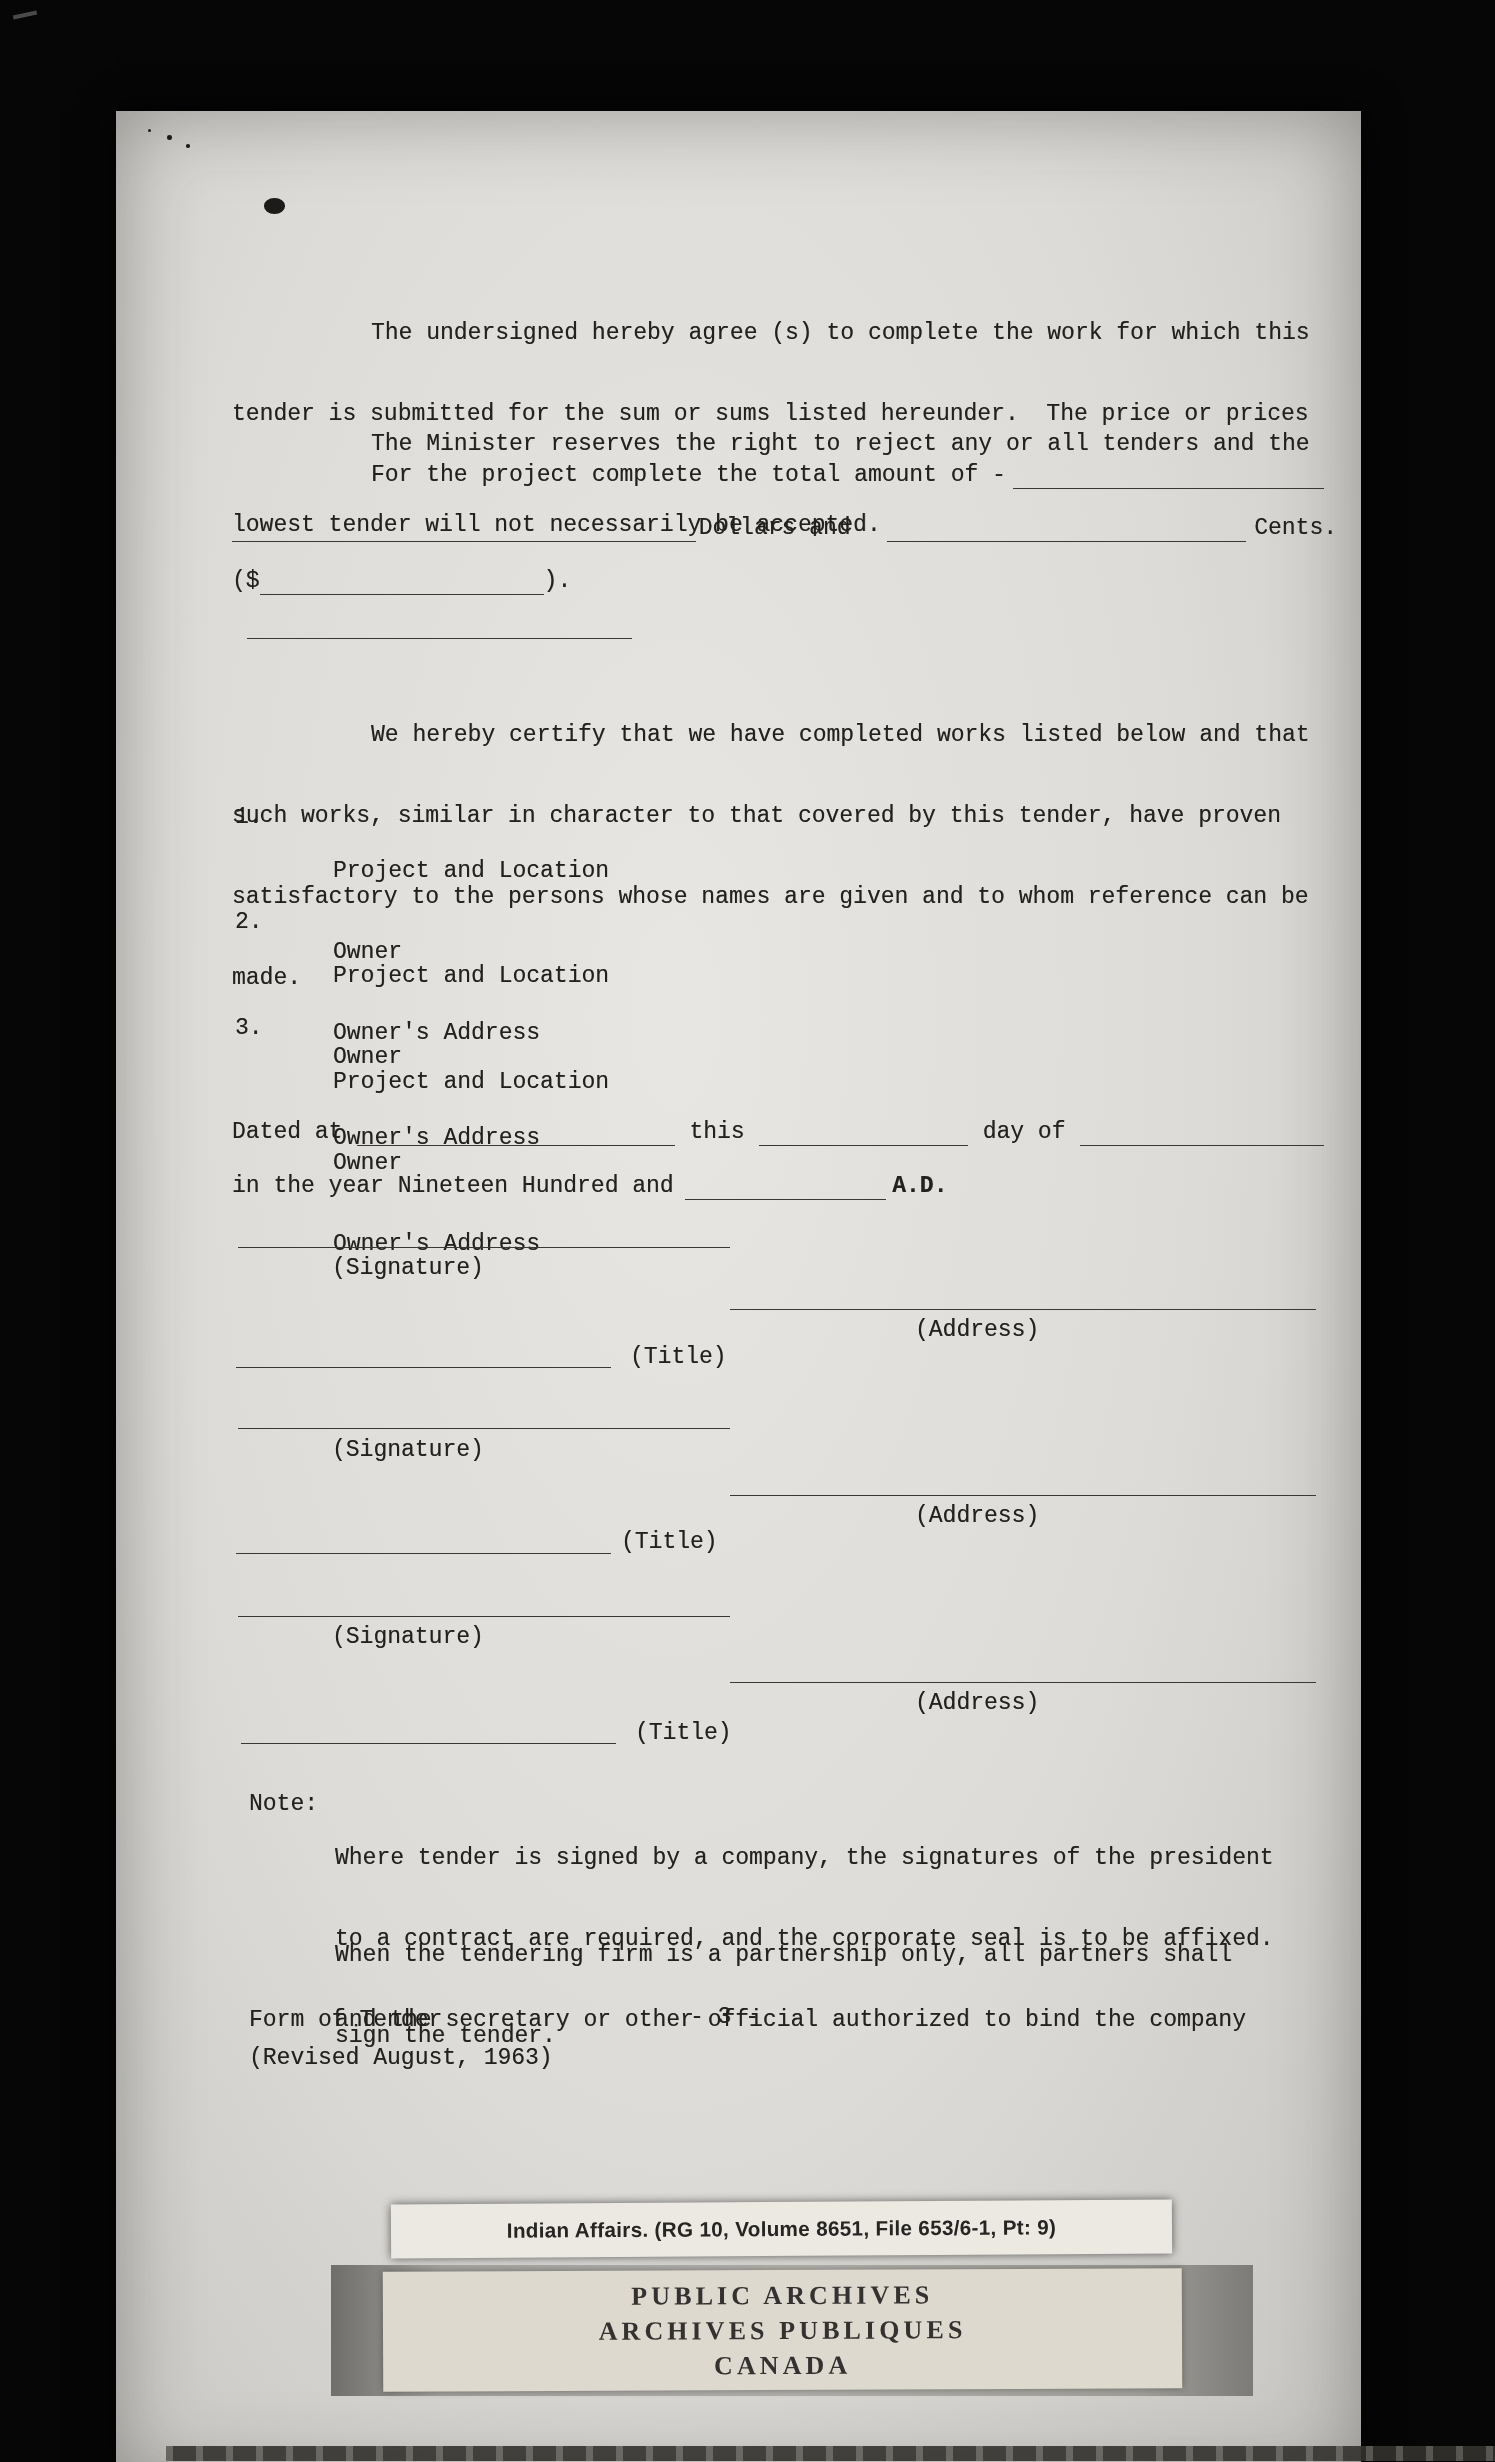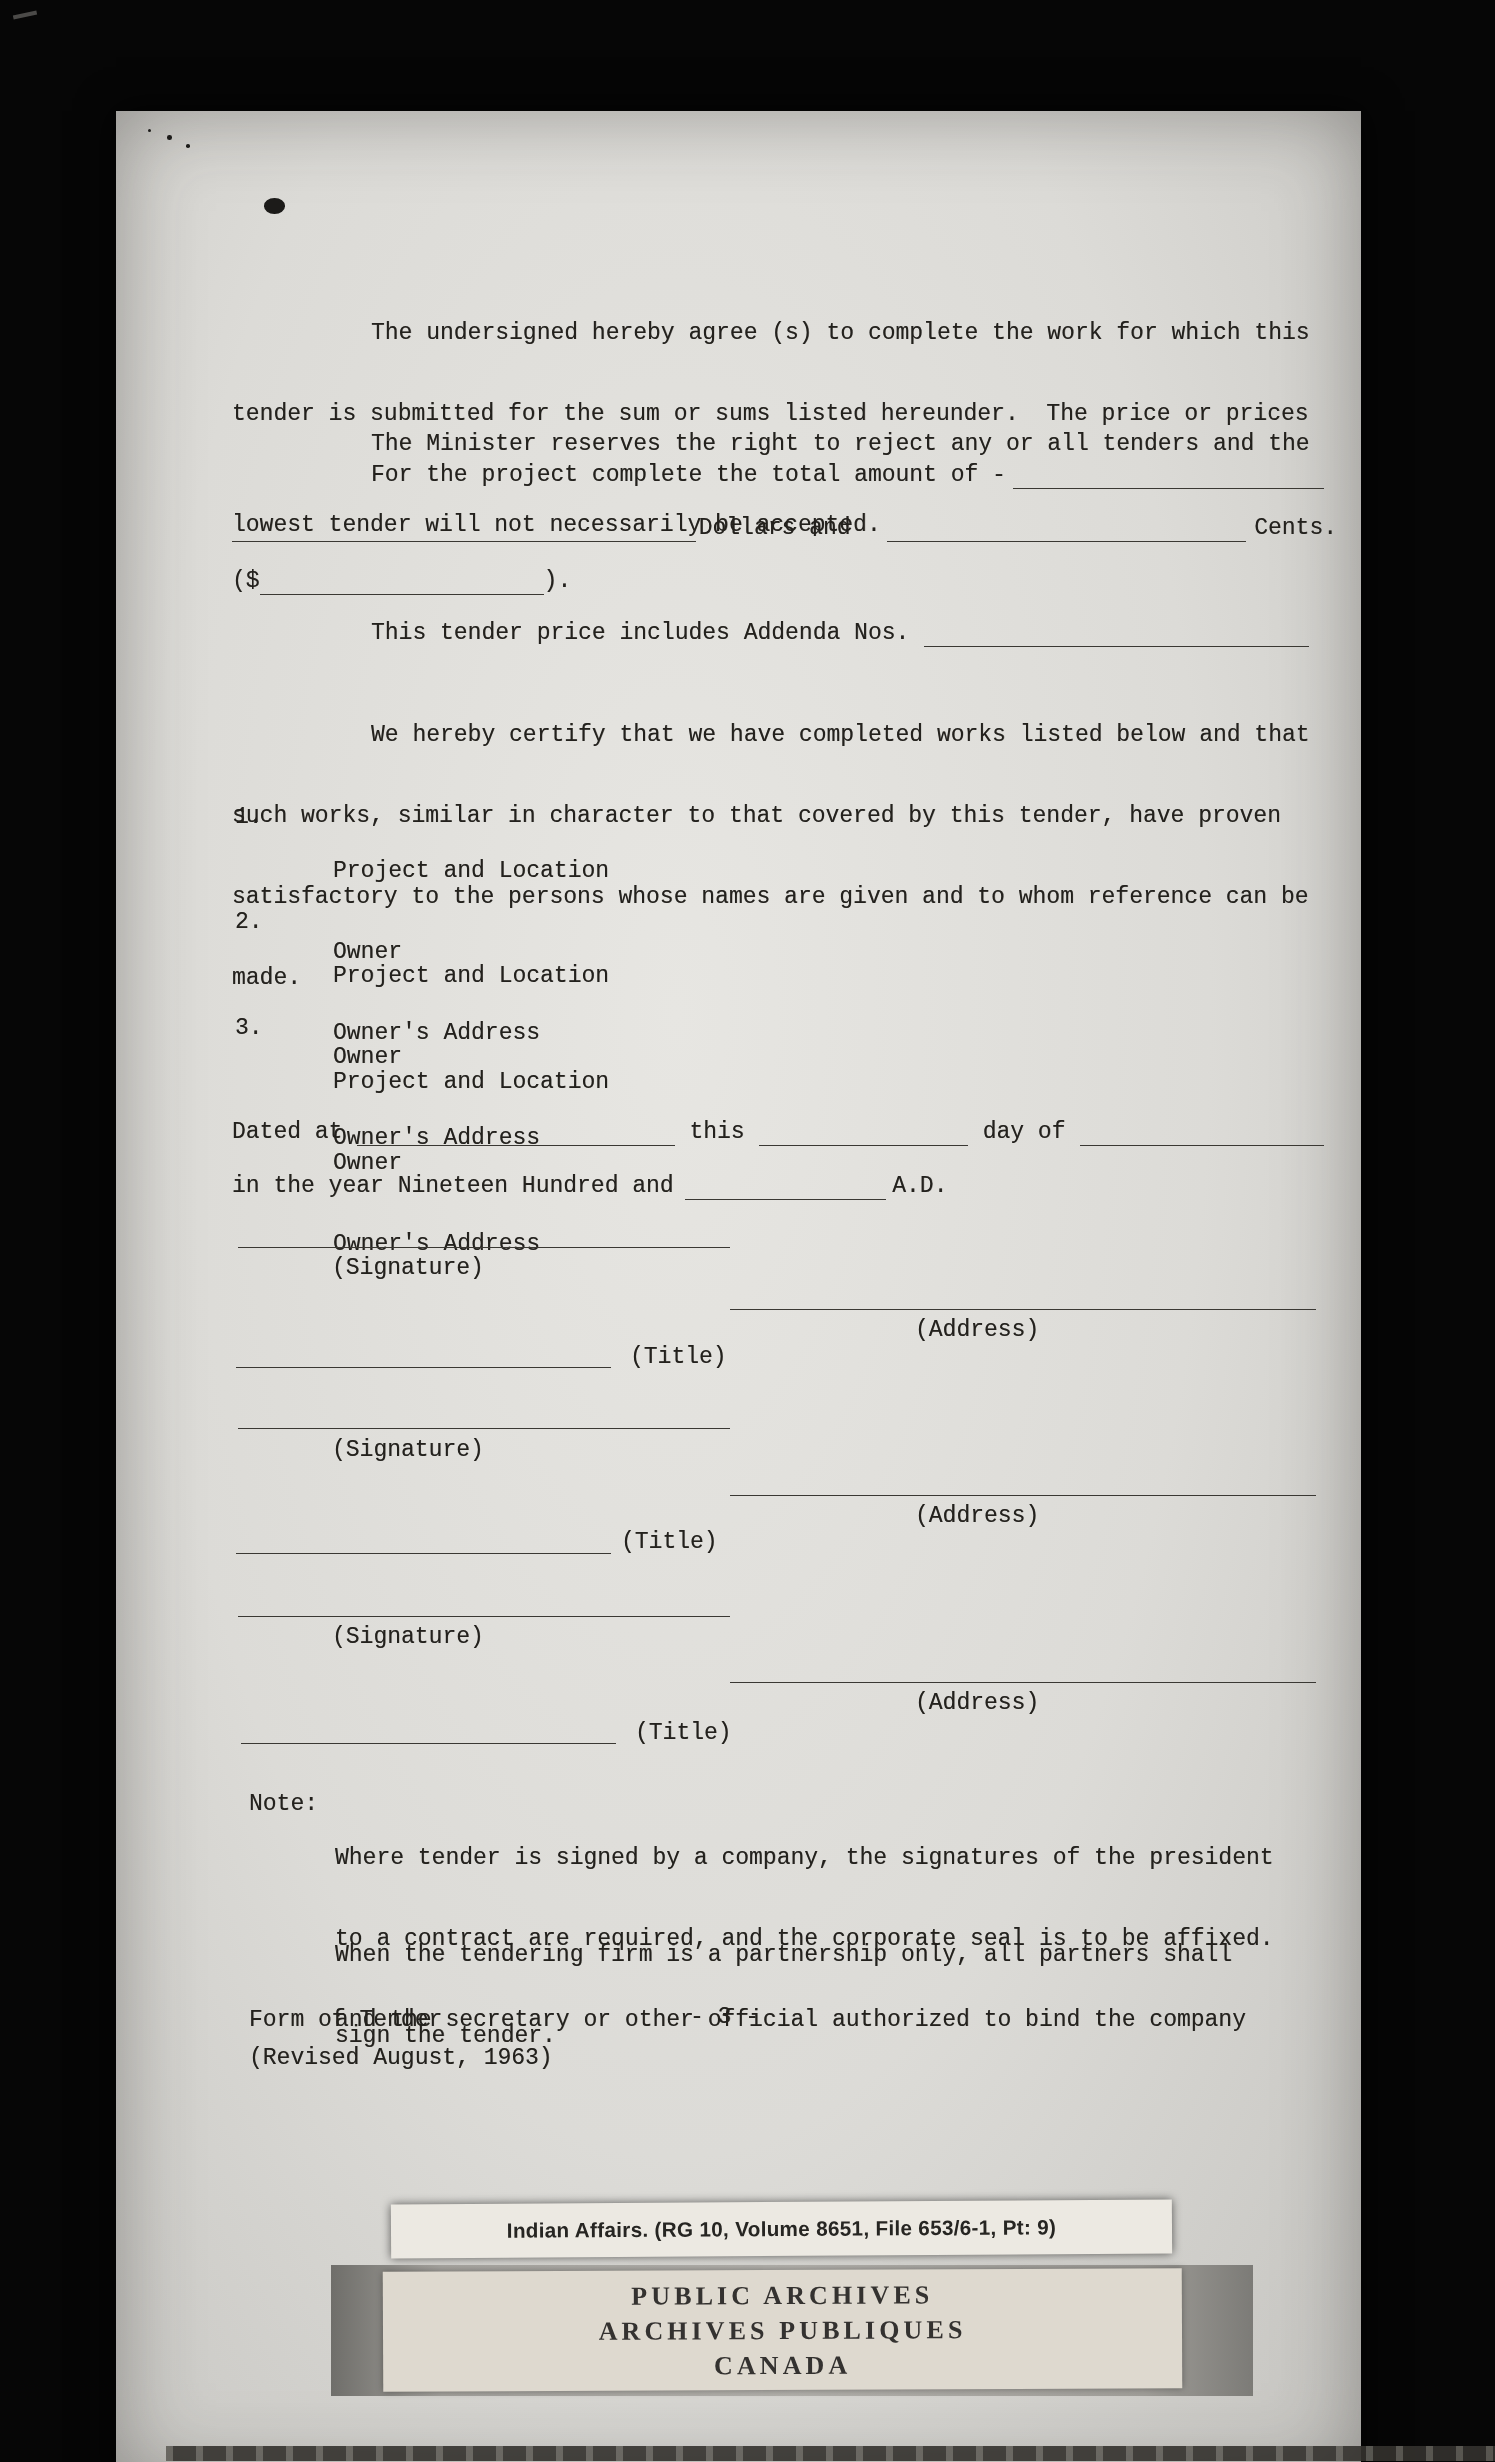--- a/index.html
+++ b/index.html
@@ -102,21 +102,20 @@
       <span style="margin-left:8.3px;">Cents.</span>
     </div>
 
     <div class="tw row" style="left:116px; top:457px;">
       <span>($</span>
       <span class="fill" style="width:284px;"></span>
       <span>).</span>
     </div>
 
     <div class="tw row" style="left:116px; top:509px; width:1092px;">
-      <span class="indent">This tender price includes Addenda Nos.</span>
       <span class="fill grow" style="margin-left:14.5px; max-width:385px;"></span>
     </div>
 
     <div class="tw" style="left:116px; top:557px; width:1105px;">
       <div class="ln indent">We hereby certify that we have completed works listed below and that</div>
       <div class="ln">such works, similar in character to that covered by this tender, have proven</div>
       <div class="ln">satisfactory to the persons whose names are given and to whom reference can be</div>
       <div class="ln">made.</div>
     </div>
 
@@ -152,21 +151,21 @@
       <span class="fill" style="width:318px; margin-left:14.5px;"></span>
       <span style="margin-left:14.5px;">this</span>
       <span class="fill" style="width:209px; margin-left:14.5px;"></span>
       <span style="margin-left:14.5px;">day of</span>
       <span class="fill grow" style="margin-left:14.5px;"></span>
     </div>
 
     <div class="tw row" style="left:116px; top:1062px;">
       <span>in the year Nineteen Hundred and</span>
       <span class="fill" style="width:201px; margin-left:11.4px;"></span>
-      <span style="margin-left:6.2px;">A.D.</span>
+      <span style="margin-left:6.2px;font-weight:bold;">A.D.</span>
     </div>
 
     <div class="rule" style="left:122px; top:1136px; width:492px;"></div>
     <div class="tw" style="left:216px; top:1144px;">(Signature)</div>
     <div class="rule" style="left:614px; top:1198px; width:586px;"></div>
     <div class="tw" style="left:799px; top:1206px;">(Address)</div>
     <div class="rule" style="left:120px; top:1256px; width:375px;"></div>
     <div class="tw" style="left:514px; top:1233px;">(Title)</div>
 
     <div class="rule" style="left:122px; top:1317px; width:492px;"></div>

